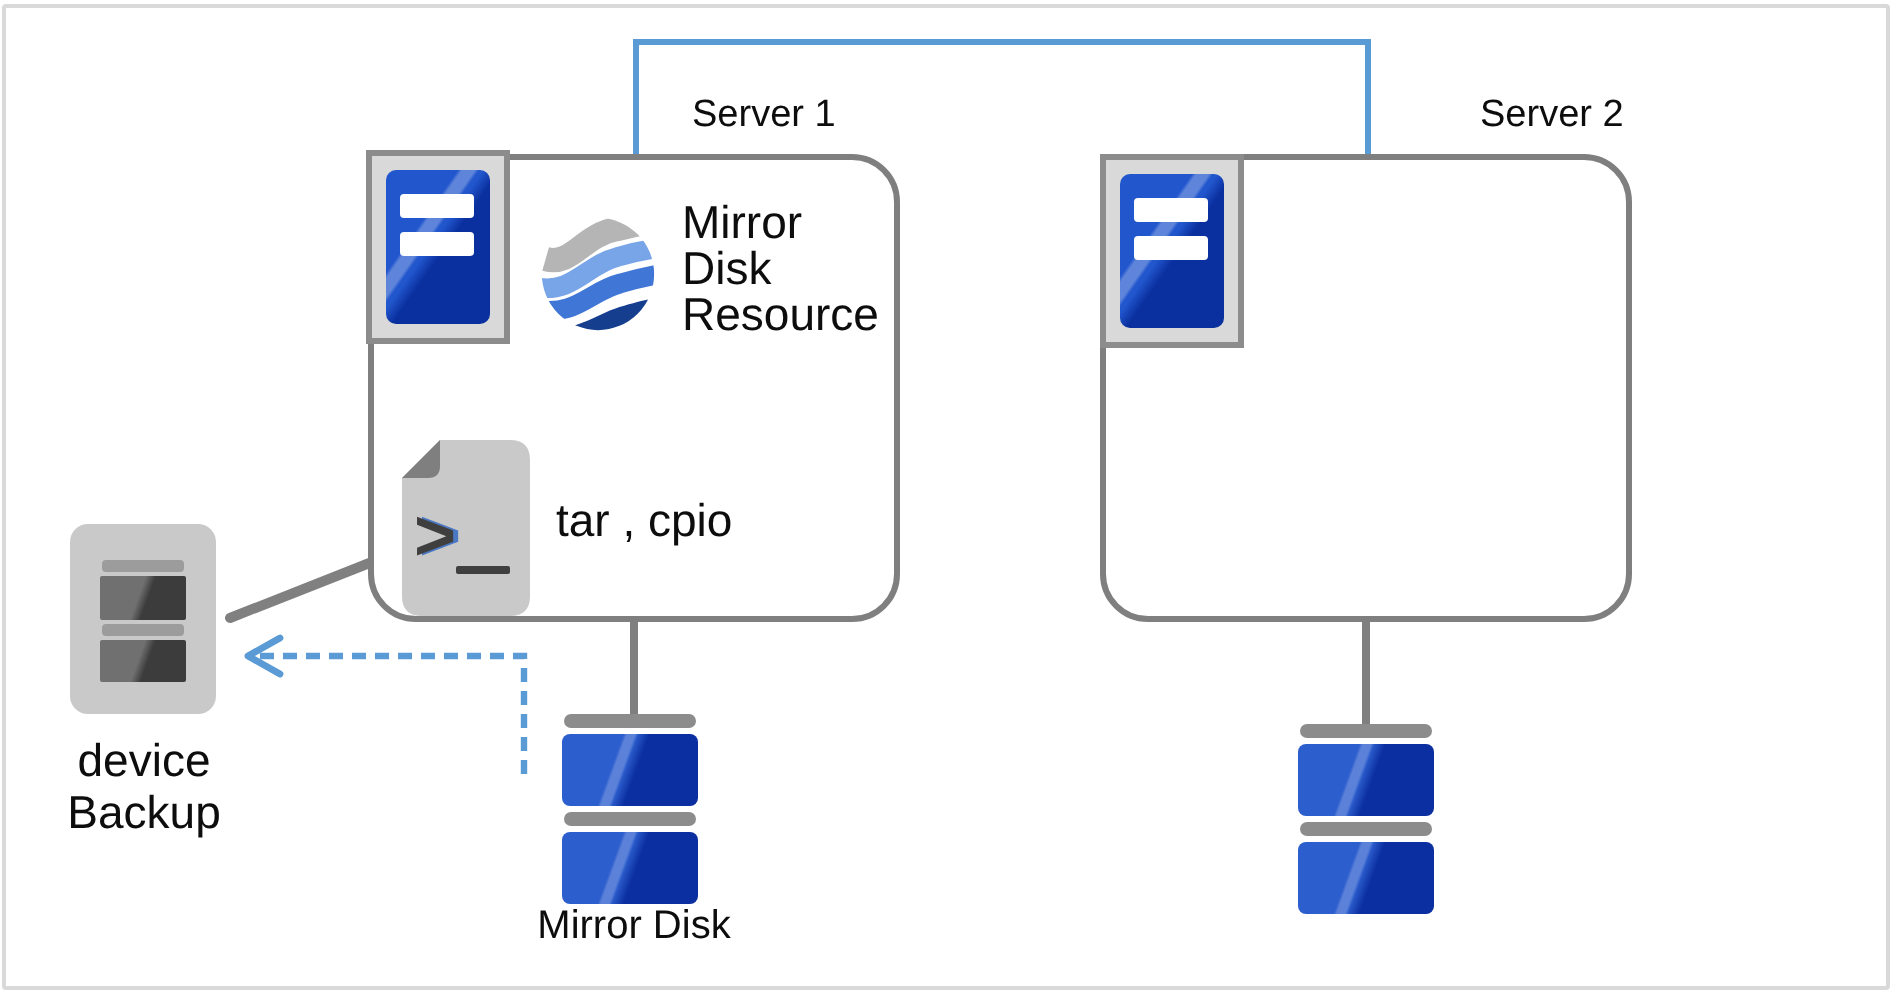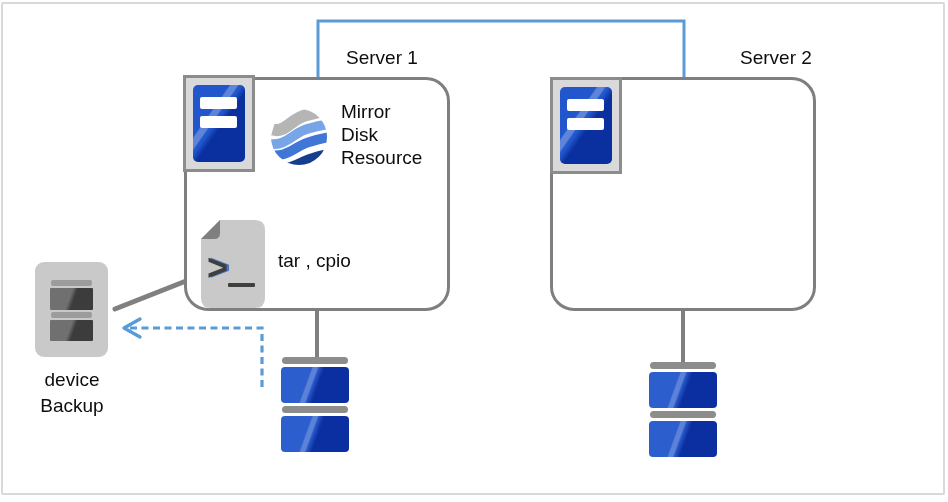--- a/index.html
+++ b/index.html
@@ -11,21 +11,21 @@
     position:absolute;left:1px;top:2px;width:940px;height:489px;
     border:2px solid #d9d9d9;border-radius:2px;pointer-events:none;
   }
   svg.lines{position:absolute;left:0;top:0;width:948px;height:502px;}
   .server-box{
     position:absolute;top:77px;width:266px;height:234px;box-sizing:border-box;
     background:#ffffff;border:3px solid #7f7f7f;border-radius:24px;
   }
   .server-box.s1{left:184px;}
   .server-box.s2{left:550px;}
-  .label{position:absolute;font-size:19px;line-height:23px;}
+  .label{position:absolute;font-size:23px;line-height:23px;}
   .title-label{font-size:19px;}
   .server-icon{
     position:absolute;width:72px;height:97px;box-sizing:border-box;
     background:#d9d9d9;border:3px solid #8c8c8c;
   }
   .server-icon .tower{
     position:absolute;left:7px;top:7px;width:52px;height:77px;border-radius:5px;
     background:
       linear-gradient(125deg, rgba(255,255,255,0) 34%, rgba(255,255,255,.28) 36%, rgba(255,255,255,.28) 42%, rgba(255,255,255,0) 44%),
       linear-gradient(125deg, #2156cd 46%, #0a2f9e 54%);
@@ -154,20 +154,21 @@
     <div>device</div>
     <div>Backup</div>
   </div>
 
   <div class="disk d1">
     <div class="cap"></div>
     <div class="platter"></div>
     <div class="cap mid"></div>
     <div class="platter"></div>
   </div>
+  <div class="mirror-disk-label">Mirror Disk</div>
 
   <div class="disk d2">
     <div class="cap"></div>
     <div class="platter"></div>
     <div class="cap mid"></div>
     <div class="platter"></div>
   </div>
 
 </div>
 

